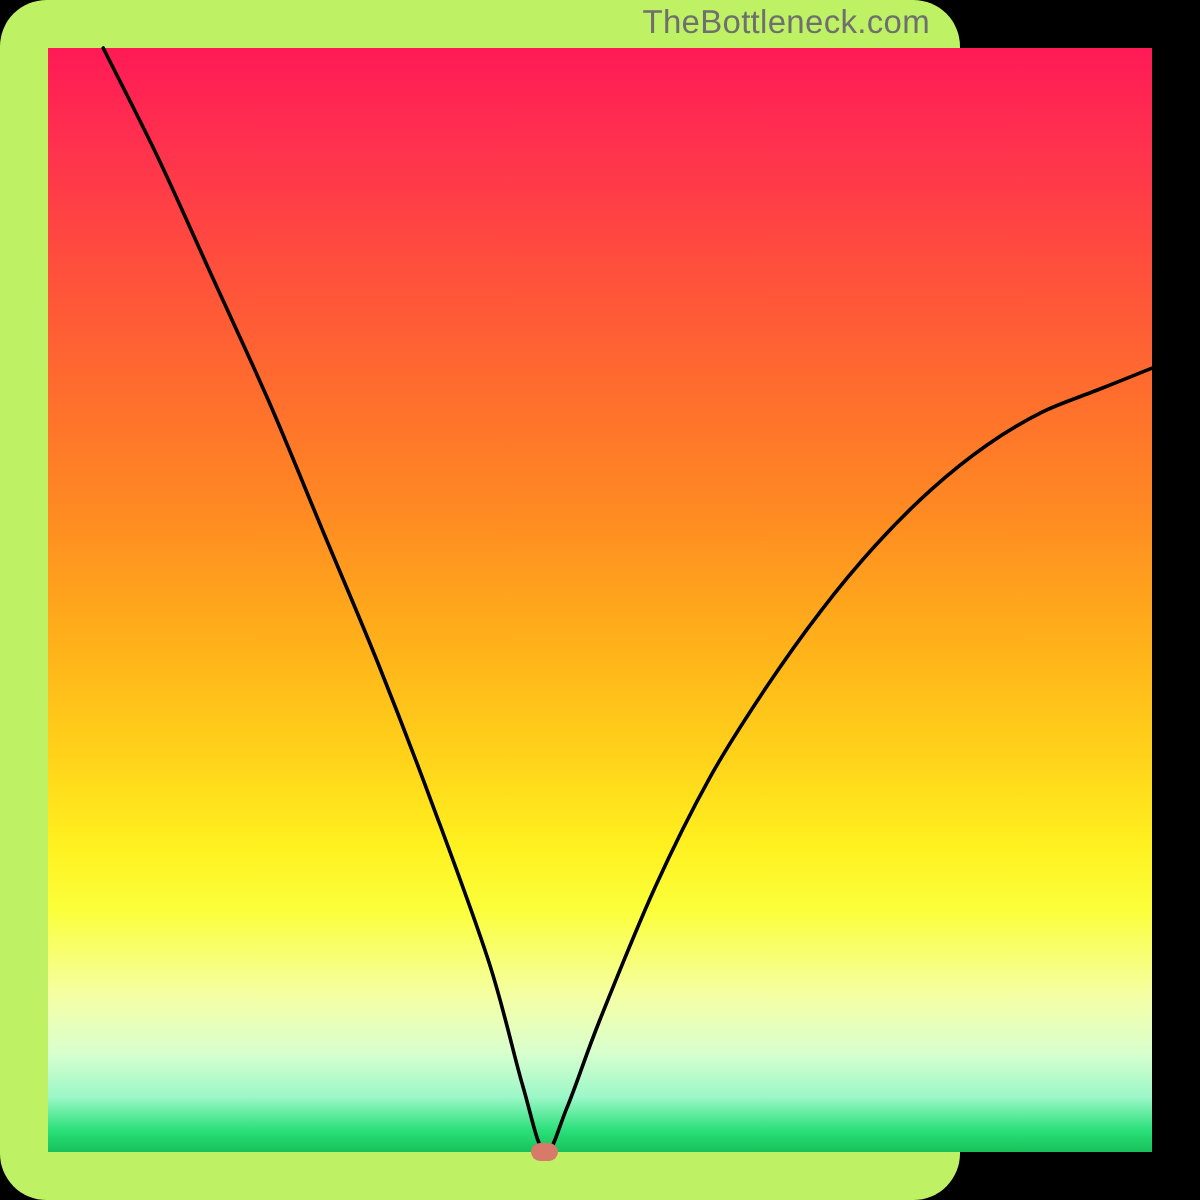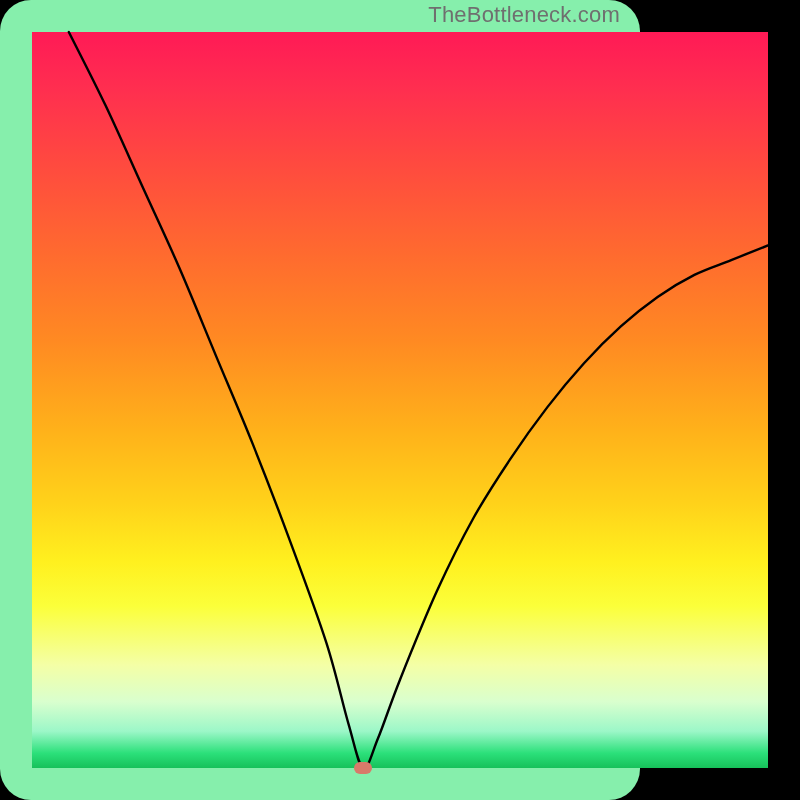--- a/index.html
+++ b/index.html
@@ -10,21 +10,21 @@
     background: #000;
     overflow: hidden;
     font-family: Arial, Helvetica, sans-serif;
   }
   .frame {
     position: absolute;
     left: 0;
     top: 0;
     width: 640px;
     height: 800px;
-    background: #86efac;
+    background: #bef264;
     border-radius: 31px;
   }
   .watermark {
     position: absolute;
     top: 2px;
     right: 20px;
     color: #6f6f6f;
     font-size: 22px;
     font-weight: 500;
     letter-spacing: 0.2px;

